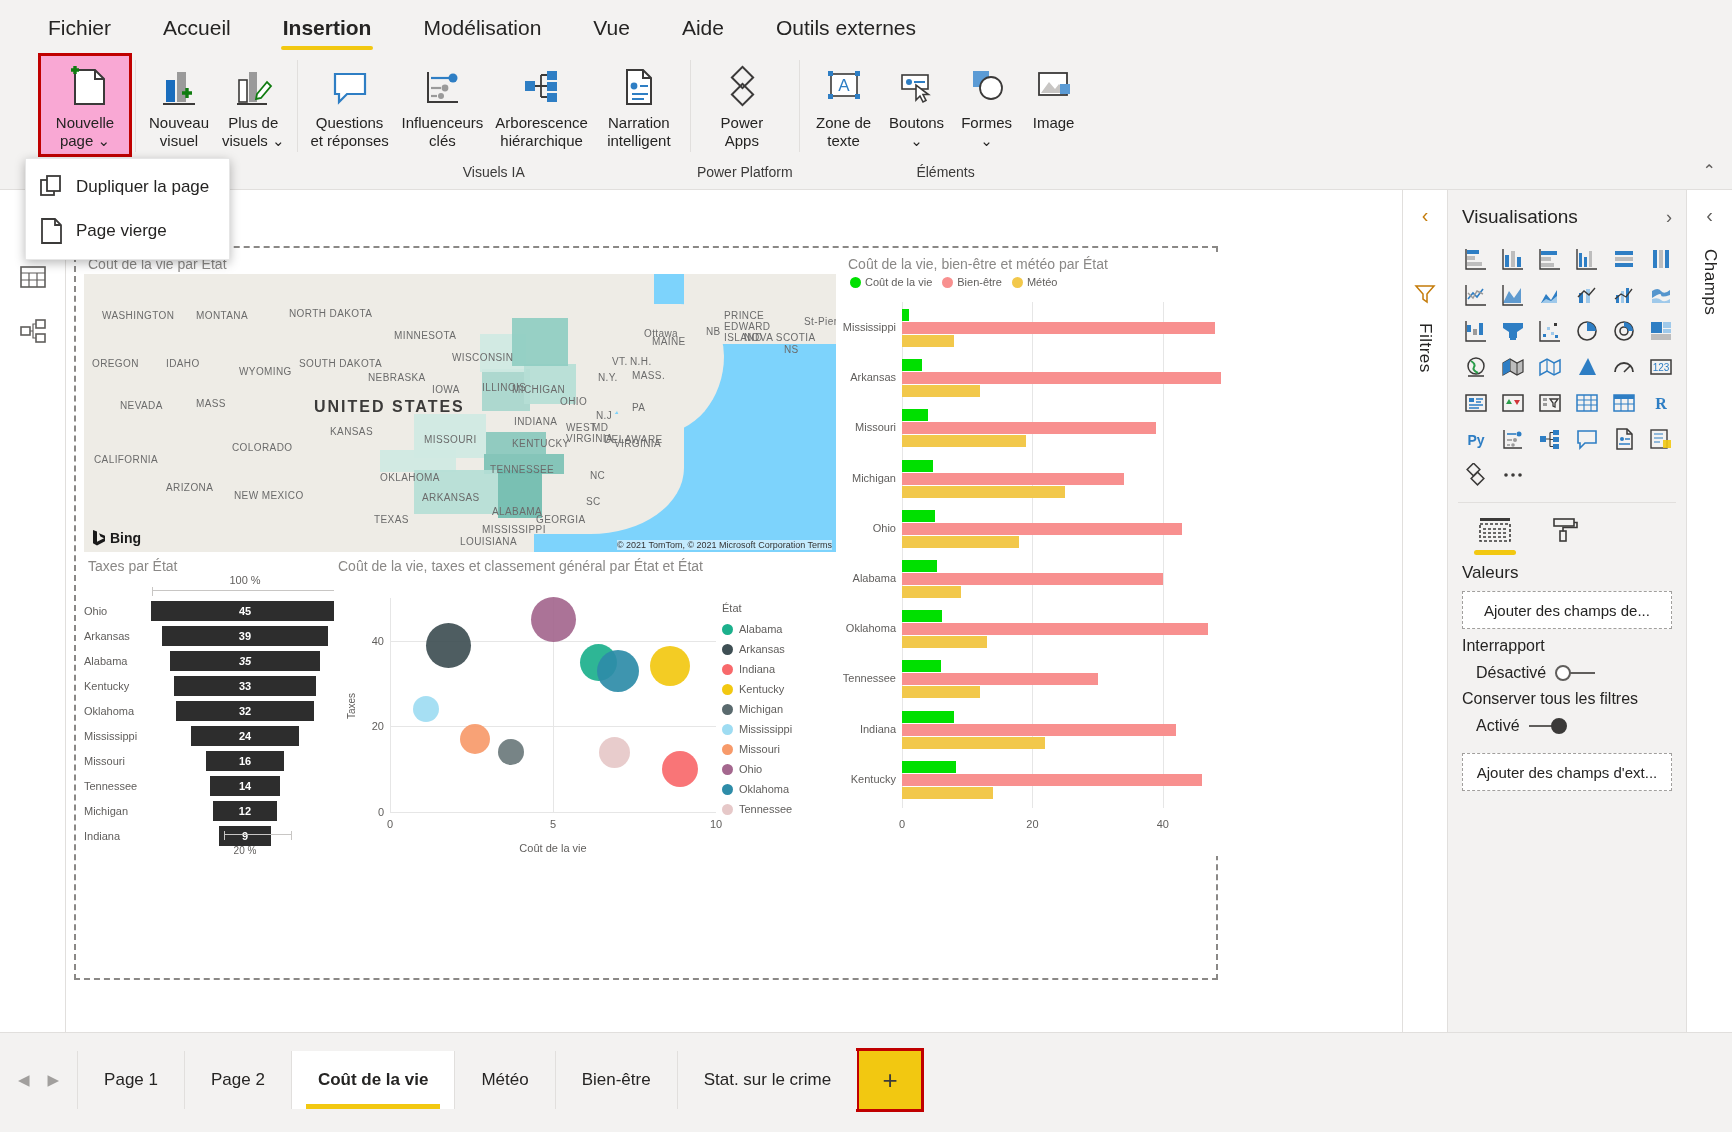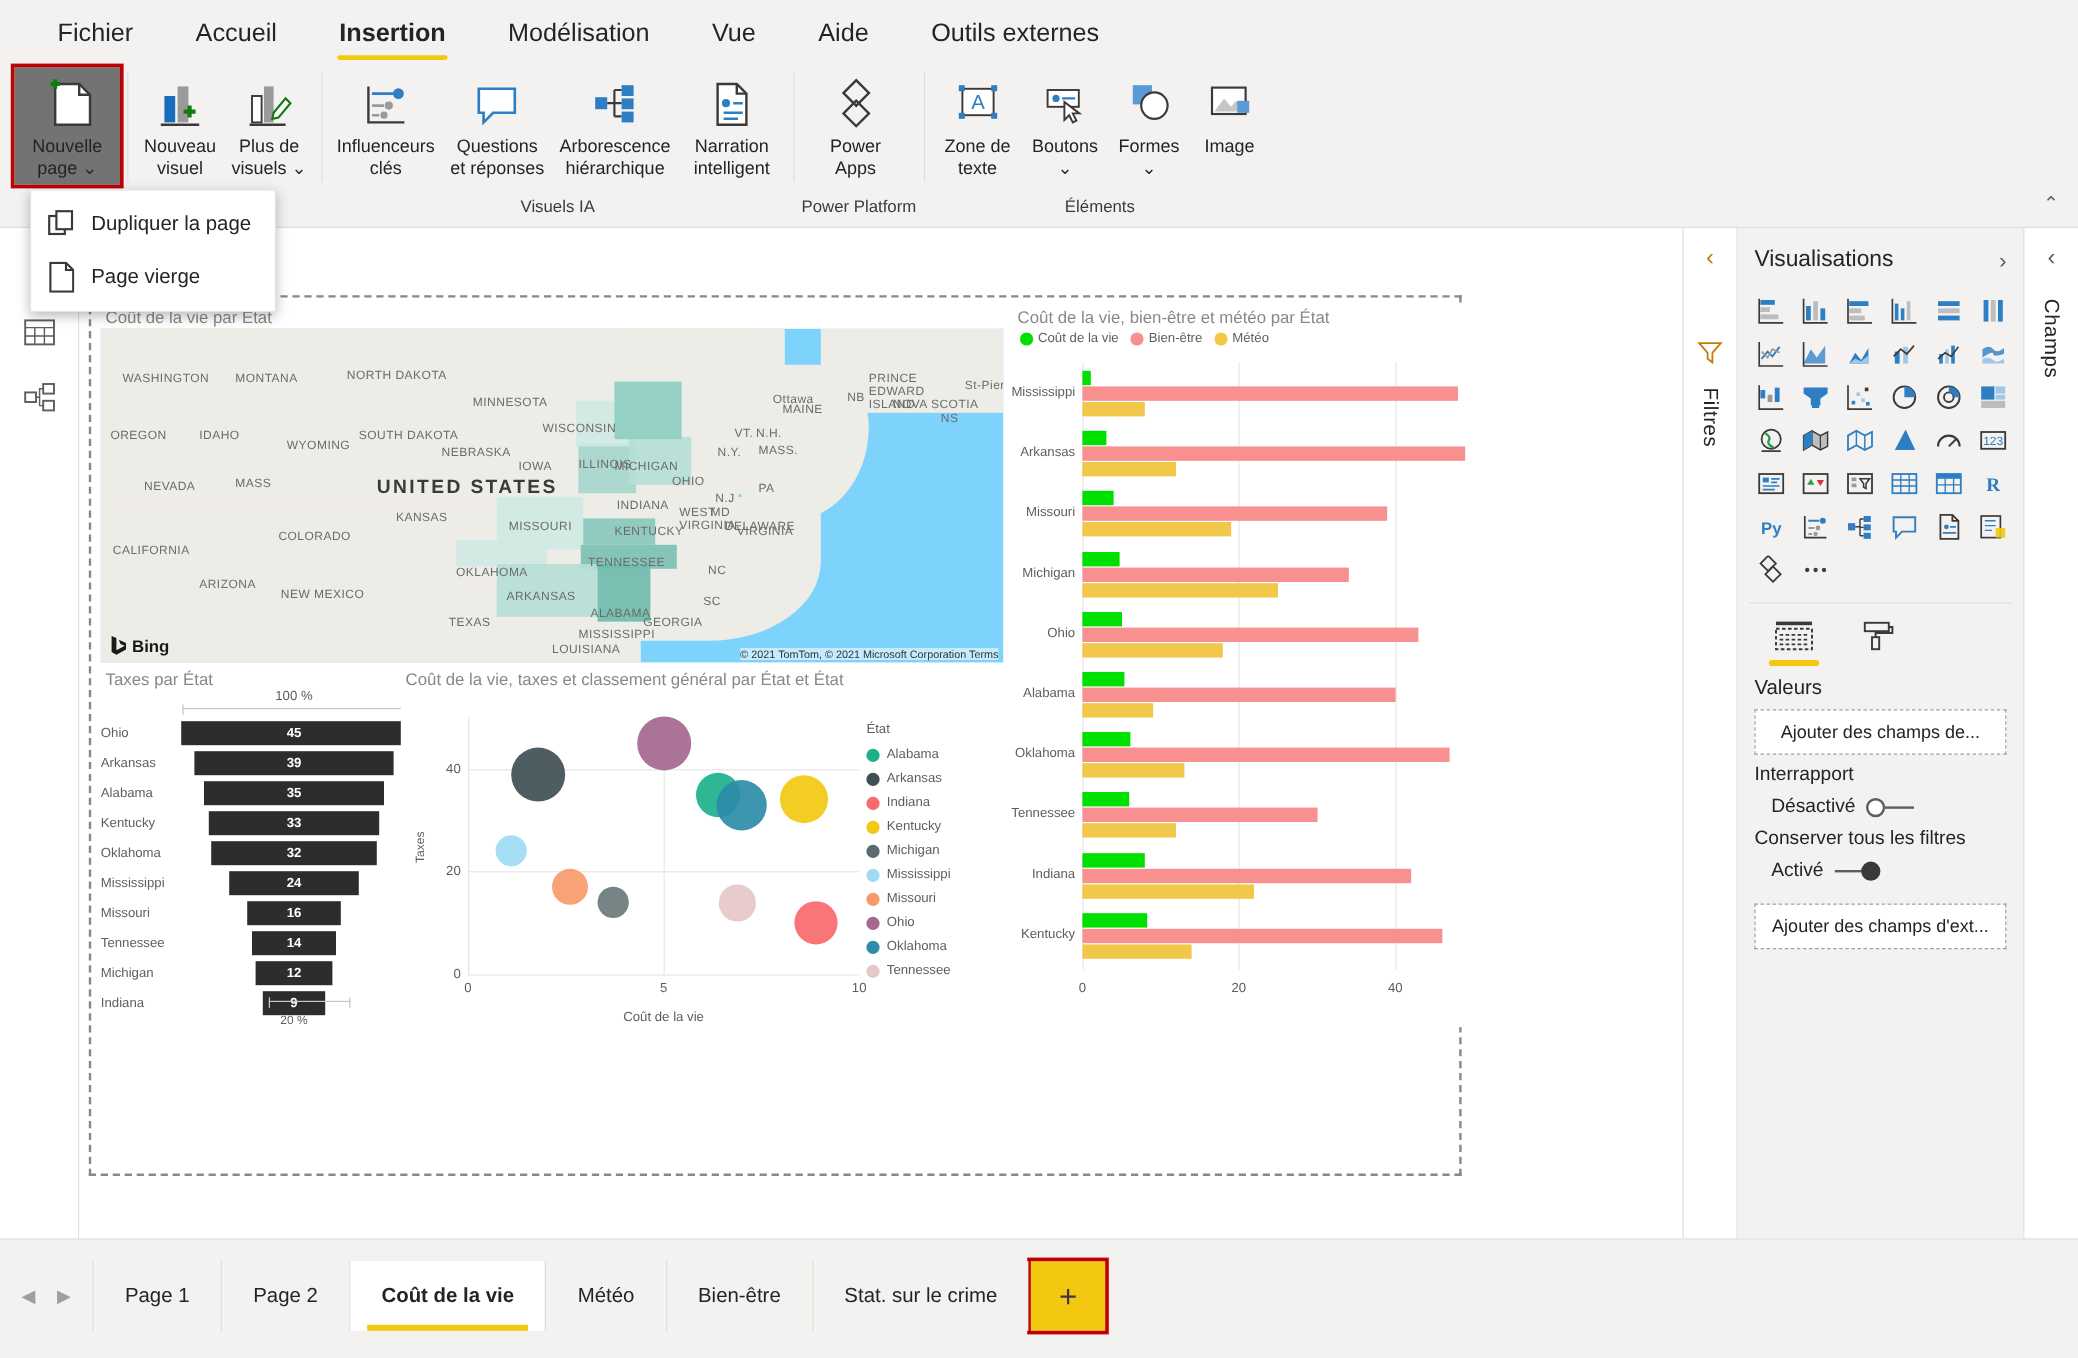--- a/index.html
+++ b/index.html
@@ -21,21 +21,21 @@
   .ribbon-body { display:flex; align-items:flex-start; height:130px; padding-left:12px; position:relative; }
   .rgroup { display:flex; flex-direction:column; height:128px; position:relative; }
   .rgroup-items { display:flex; align-items:flex-start; height:106px; }
   .rgroup-label { text-align:center; font-size:14px; color:#3b3a39; height:22px; line-height:20px; }
   .rsep { width:1px; background:#e1dfdd; height:92px; margin:4px 6px 0 6px; align-self:flex-start; }
 
   .rbtn { width:auto; min-width:62px; padding:4px 6px; display:flex; flex-direction:column; align-items:center; cursor:default; }
   .rbtn .glyph { height:54px; display:flex; align-items:center; justify-content:center; }
   .rbtn .rlabel { font-size:15px; line-height:18px; text-align:center; color:#252423; white-space:pre-line; }
 
-  .rbtn.selected { background:#737373; outline:3px solid #c00000; }
+  .rbtn.selected { background:#f9a8d4; outline:3px solid #c00000;margin-left:29px; }
 
   .collapse-ribbon { position:absolute; right:16px; bottom:6px; font-size:16px; color:#605e5c; }
 
   
   .dropdown { position:absolute; left:25px; top:158px; width:205px; background:#ffffff;
      box-shadow:0 3px 10px rgba(0,0,0,.28); border:1px solid #e6e6e6; z-index:60; padding:6px 0; }
   .dd-item { display:flex; align-items:center; height:44px; padding:0 14px; gap:14px; font-size:17px; color:#252423; }
 
   
   .leftrail { position:absolute; left:0; top:190px; width:66px; bottom:100px; background:#ffffff; border-right:1px solid #e1dfdd; }
@@ -206,40 +206,40 @@
       <div class="rgroup-label"></div>
     </div>
 
     <div class="rsep"></div>
 
     <div class="rgroup">
       <div class="rgroup-items">
         <div class="rbtn" style="min-width:92px;">
           <div class="glyph">
             <svg width="46" height="46" viewBox="0 0 46 46">
+              <path d="M8 10 h30 v20 h-18 l-8 8 v-8 h-4 z" fill="#fff" stroke="#2e7ec4" stroke-width="2.2"></path>
+            </svg>
+          </div>
+          <div class="rlabel">Questions
+et réponses</div>
+        </div>
+        <div class="rbtn" style="min-width:92px;">
+          <div class="glyph">
+            <svg width="46" height="46" viewBox="0 0 46 46">
               <path d="M9 8 v30 h30" stroke="#3b3a39" stroke-width="2" fill="none"></path>
               <path d="M12 14 h18" stroke="#2e7ec4" stroke-width="2.2"></path>
               <circle cx="34" cy="14" r="4.5" fill="#2e7ec4"></circle>
               <path d="M12 24 h10" stroke="#9a9a9a" stroke-width="2.2"></path>
               <circle cx="26" cy="24" r="3.4" fill="#9a9a9a"></circle>
               <path d="M12 32 h6" stroke="#9a9a9a" stroke-width="2.2"></path>
               <circle cx="22" cy="32" r="3" fill="#9a9a9a"></circle>
             </svg>
           </div>
           <div class="rlabel">Influenceurs
 clés</div>
-        </div>
-        <div class="rbtn" style="min-width:92px;">
-          <div class="glyph">
-            <svg width="46" height="46" viewBox="0 0 46 46">
-              <path d="M8 10 h30 v20 h-18 l-8 8 v-8 h-4 z" fill="#fff" stroke="#2e7ec4" stroke-width="2.2"></path>
-            </svg>
-          </div>
-          <div class="rlabel">Questions
-et réponses</div>
         </div>
         <div class="rbtn" style="min-width:104px;">
           <div class="glyph">
             <svg width="46" height="46" viewBox="0 0 46 46">
               <rect x="6" y="17" width="10" height="10" fill="#2e7ec4"></rect>
               <rect x="28" y="7" width="10" height="9" fill="#2e7ec4"></rect>
               <rect x="28" y="18" width="10" height="9" fill="#2e7ec4"></rect>
               <rect x="28" y="29" width="10" height="9" fill="#2e7ec4"></rect>
               <path d="M16 22 h6 M22 11 v22 M22 11 h6 M22 22 h6 M22 33 h6" stroke="#3b3a39" stroke-width="1.8" fill="none"></path>
             </svg>
@@ -483,21 +483,21 @@
             </div>
           </div>
           <div class="frow">
             <div class="fname">Arkansas</div>
             <div style="flex: 1 1 0%; display: flex; justify-content: center;">
               <div class="fbar" style="width: 165.333px;">39</div>
             </div>
           </div>
           <div class="frow">
             <div class="fname">Alabama</div>
-            <div style="flex: 1 1 0%; display: flex; justify-content: flex-end;">
+            <div style="flex: 1 1 0%; display: flex; justify-content: flex-end; font-style: italic;">
               <div class="fbar" style="width: 150.222px;">35</div>
             </div>
           </div>
           <div class="frow">
             <div class="fname">Kentucky</div>
             <div style="flex: 1 1 0%; display: flex; justify-content: center;">
               <div class="fbar" style="width: 142.667px;">33</div>
             </div>
           </div>
           <div class="frow">

